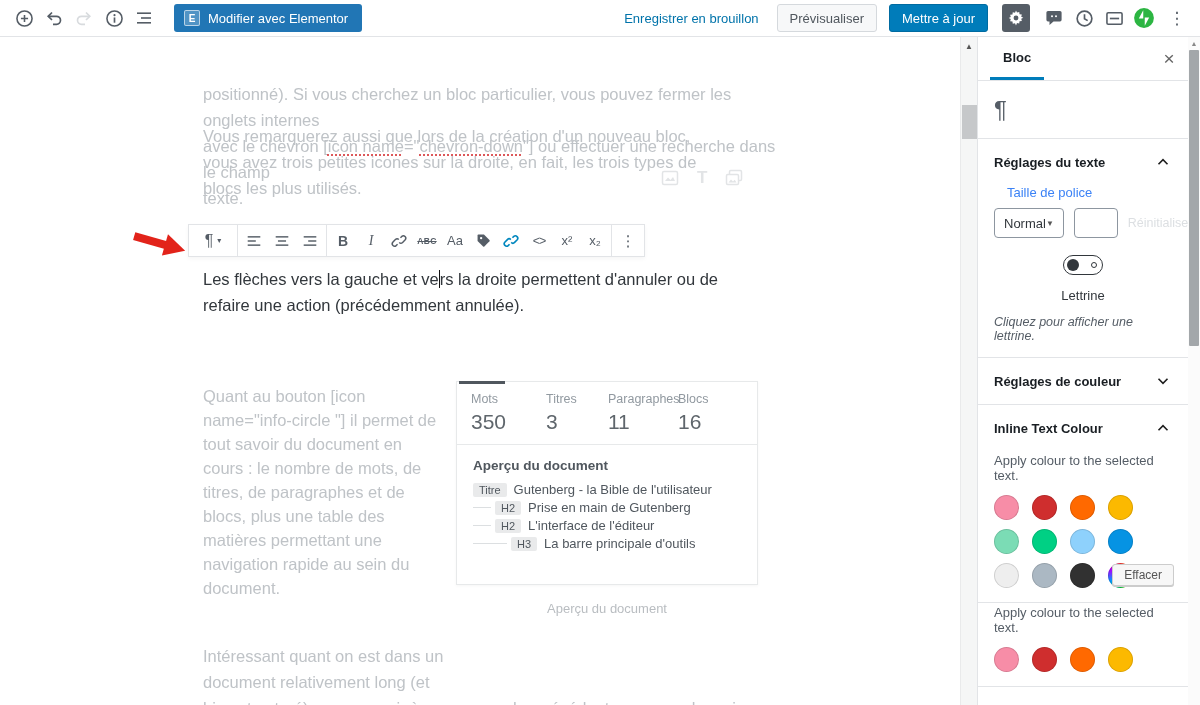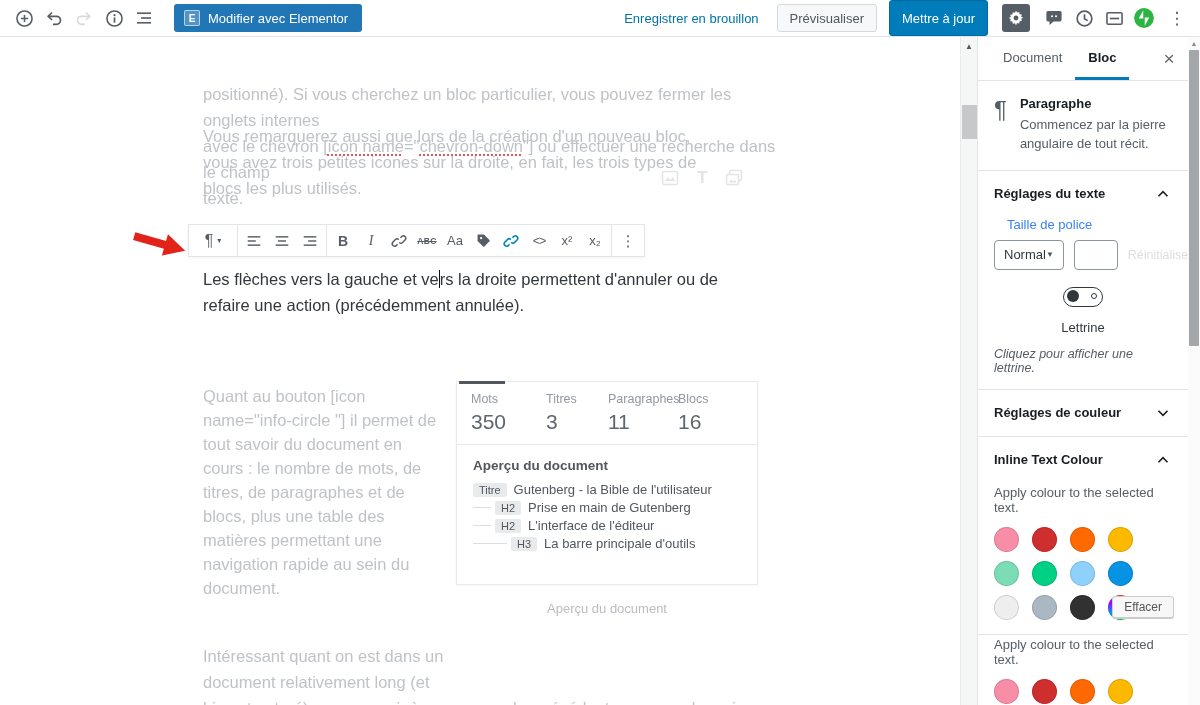--- a/index.html
+++ b/index.html
@@ -12,21 +12,21 @@
   .tb-left, .tb-right { display:flex; align-items:center; }
   .tb-icon { width:28px; height:28px; display:flex; align-items:center; justify-content:center; color:#555d66; background:none; border:none; cursor:pointer; margin-right:2px; }
   .tb-icon.disabled { color:#d8dbde; }
   .btn-elementor { margin-left:14px; height:28px; background:#2176b5; color:#fff; border:none; border-radius:3px;
                    font-size:13px; font-family:inherit; padding:0 14px 0 10px; display:flex; align-items:center; gap:8px; cursor:pointer; }
   .el-badge { width:16px; height:16px; background:rgba(255,255,255,.22); border:1px solid rgba(255,255,255,.6); border-radius:2px;
               font-size:10px; font-weight:bold; color:#fff; display:flex; align-items:center; justify-content:center; }
   .link-draft { color:#0073aa; font-size:13px; text-decoration:none; margin-right:18px; cursor:pointer; }
   .btn-preview { height:28px; background:#f7f8f9; border:1px solid #d5d9dd; border-radius:3px; color:#50575e;
                  font-size:13px; font-family:inherit; padding:0 12px; margin-right:12px; cursor:pointer; }
-  .btn-update { height:36px; background:#007cba; border:1px solid #006ba1; border-radius:3px; color:#fff;
+  .btn-update { height:28px; background:#007cba; border:1px solid #006ba1; border-radius:3px; color:#fff;
                 font-size:13px; font-family:inherit; padding:0 12px; margin-right:14px; cursor:pointer; }
   .gear-btn { width:28px; height:28px; background:#555d66; border:none; border-radius:3px; display:flex;
               align-items:center; justify-content:center; margin-right:10px; cursor:pointer; }
   .dots { font-size:17px; color:#555d66; letter-spacing:0; margin-left:6px; }
 
   
   .content { position:absolute; top:37px; left:0; width:960px; height:668px; background:#fff; overflow:hidden; }
   .para { position:absolute; left:203px; font-size:16.5px; line-height:26px; color:#bfc3c7; white-space:pre-line; }
   .para.active { color:#32373c; white-space:normal; }
   .misspell { text-decoration:underline dotted #d63638; text-underline-offset:3px; }
@@ -390,33 +390,28 @@
 fin de document sans scroller à vue avec la souris.</div>
 </main>
 
 <div class="scroll-main">
   <div class="arr">▲</div>
   <div class="thumb"></div>
 </div>
 
 <aside class="sidebar">
   <div class="sb-tabs">
-    <div class="sb-tab">Document</div>
     <div class="sb-tab active">Bloc</div>
     <button class="sb-close">
         <span>×</span>
       </button>
   </div>
 
   <div class="sb-card">
     <div class="glyph">¶</div>
-    <div>
-      <h3>Paragraphe</h3>
-      <p>Commencez par la pierre angulaire de tout récit.</p>
-    </div>
   </div>
 
   <section class="sb-panel">
     <div class="sb-panel-head">
       <h4>Réglages du texte</h4>
       <span>
           <svg width="18" height="18" viewBox="0 0 20 20">
             <polyline points="5,12.5 10,7.5 15,12.5" fill="none" stroke="#1e1e1e" stroke-width="1.8"></polyline>
           </svg>
         </span>

